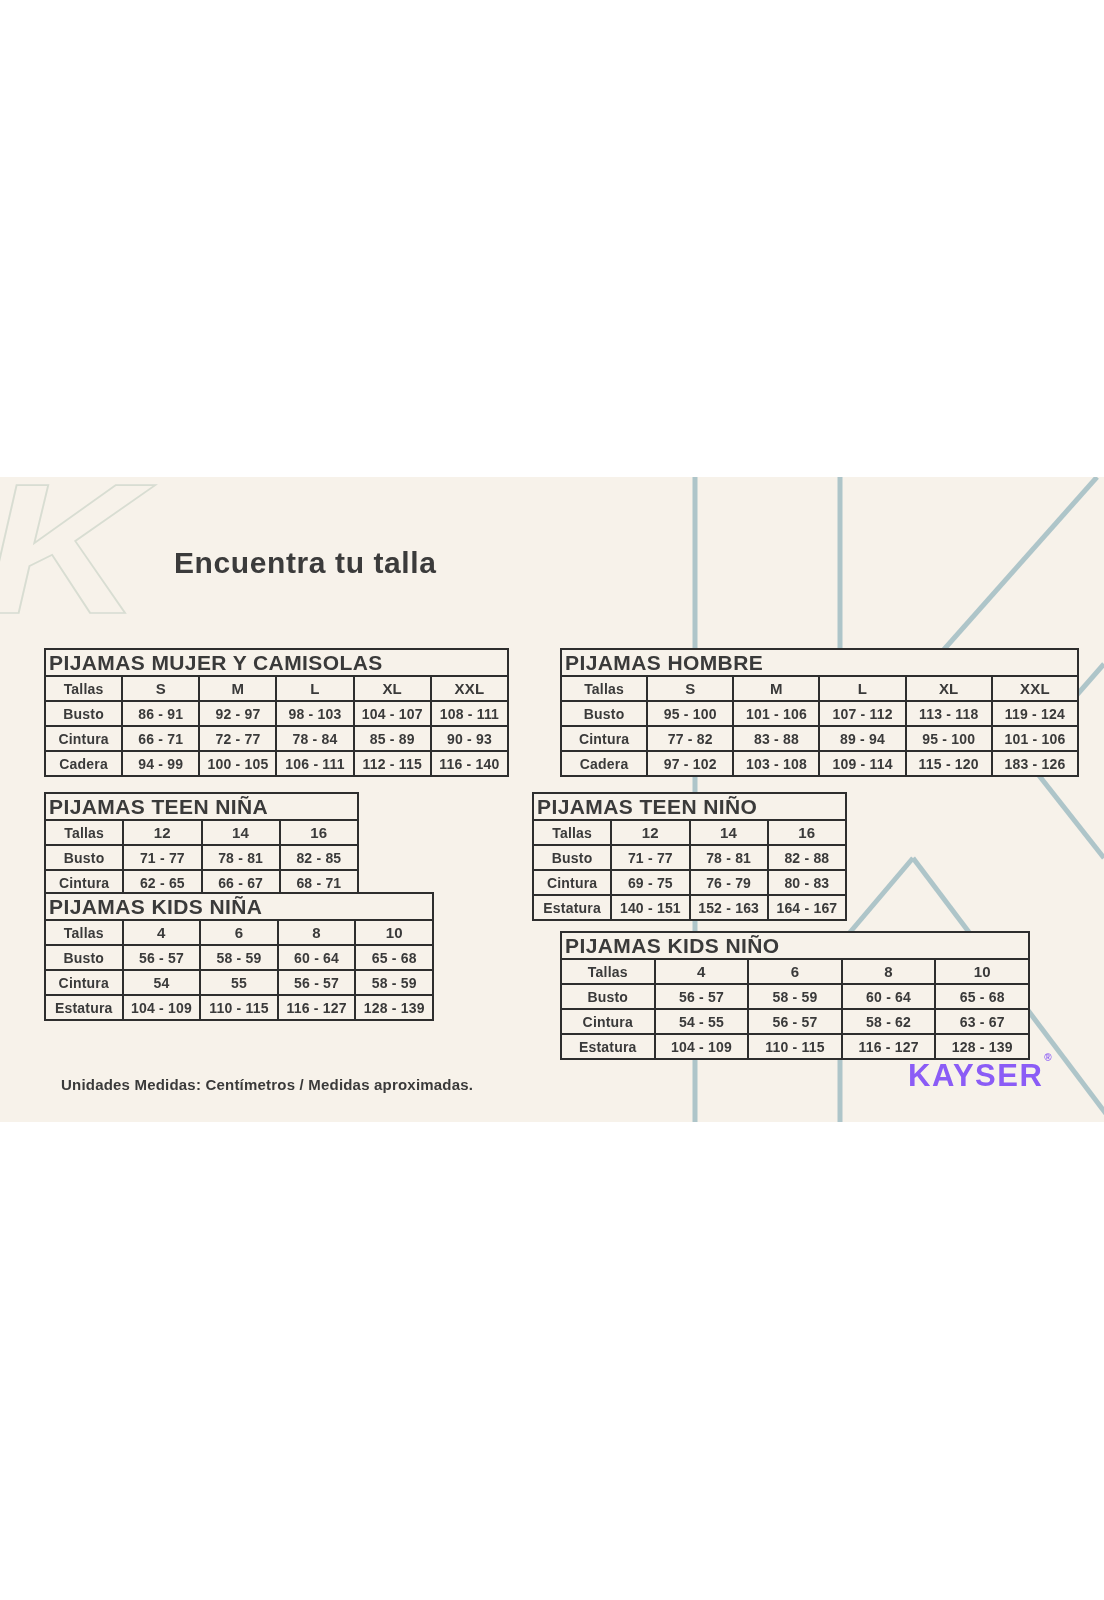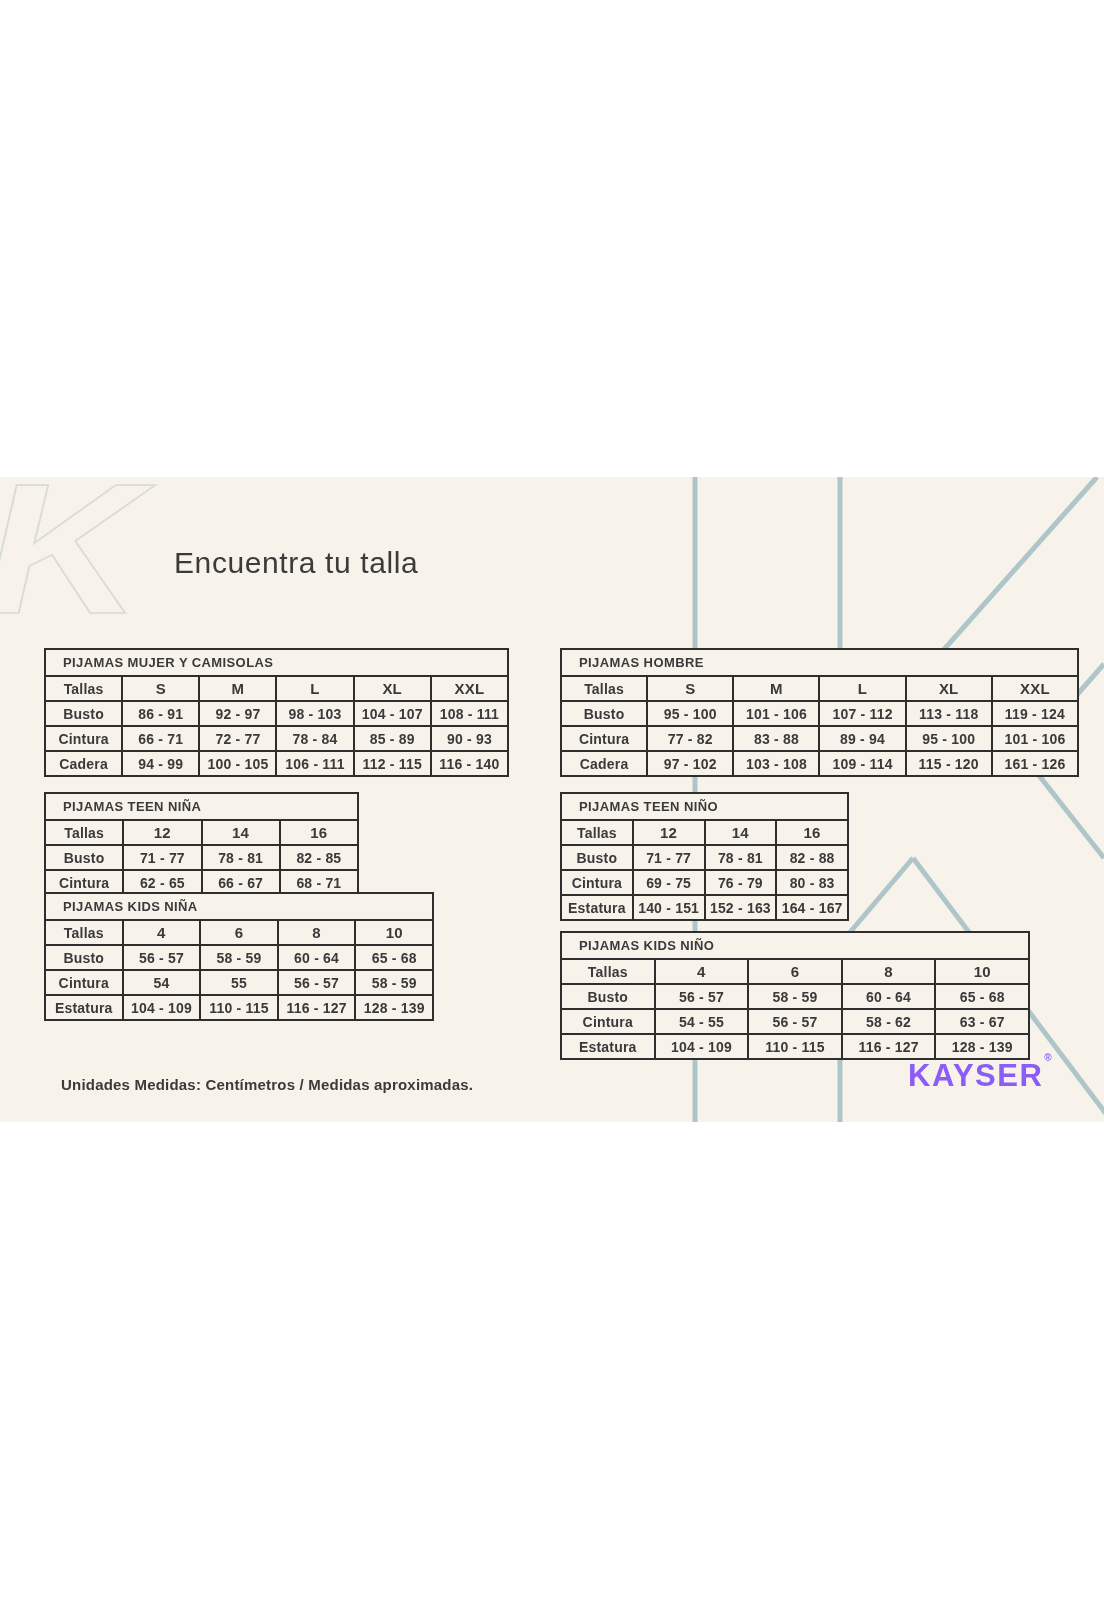--- a/index.html
+++ b/index.html
@@ -1,29 +1,29 @@
 <!DOCTYPE html>
 <html><head>
 <meta charset="utf-8">
 <style>
   html,body{margin:0;padding:0;background:#ffffff;}
   .page{position:relative;width:1104px;height:1600px;background:#ffffff;overflow:hidden;
         font-family:"Liberation Sans",sans-serif;}
   .band{position:absolute;left:0;top:477px;width:1104px;height:645px;background:#f7f2ea;}
   .decor{position:absolute;left:0;top:477px;width:1104px;height:645px;}
-  .page-title{position:absolute;left:174px;top:546px;font-size:30px;font-weight:400;
+  .page-title{position:absolute;left:174px;top:546px;font-size:30px;font-weight:700;
               color:#3b3b3b;letter-spacing:.6px;text-align:center;}
   .size-table{position:absolute;}
   .size-table table{width:100%;border-collapse:collapse;table-layout:fixed;background:#f7f2ea;}
   .size-table td,.size-table th{border:2px solid #2e2e2e;font-weight:700;font-size:14px;
       color:#3a3a3a;text-align:center;vertical-align:middle;padding:0;letter-spacing:.2px;
       font-family:"Liberation Sans",sans-serif;white-space:nowrap;overflow:hidden;}
   .size-table tr{height:25px;}
   .size-table tr:first-child{height:27px;}
-  .size-table td.title{text-align:left;padding-left:17px;font-size:13px;letter-spacing:.4px;}
+  .size-table td.title{text-align:left;padding-left:3px;font-size:21px;letter-spacing:.4px;}
   .size-table th.lab{width:96px;font-size:14px;border-radius:7px;}
   .size-table th.col{font-size:15px;}
   .units-note{position:absolute;left:44px;top:1076px;font-size:15px;font-weight:700;
               color:#3a3a3a;letter-spacing:.2px;margin-left:17px;}
   .brand{position:absolute;left:908px;top:1058px;font-size:31px;font-weight:700;
          color:#8b5cf6;letter-spacing:1.5px;}
   .brand sup{font-size:10px;position:relative;top:-14px;left:1px;letter-spacing:0;}
 </style>
 </head>
 <body>
@@ -120,21 +120,21 @@
             <td>89 - 94</td>
             <td>95 - 100</td>
             <td>101 - 106</td>
           </tr>
           <tr>
             <th class="lab">Cadera</th>
             <td>97 - 102</td>
             <td>103 - 108</td>
             <td>109 - 114</td>
             <td>115 - 120</td>
-            <td>161 - 126</td>
+            <td>183 - 126</td>
           </tr>
         </tbody>
       </table>
     </div>
   <div class="size-table" style="left:44px;top:792px;width:315px;">
       <table>
         <tbody>
           <tr>
             <td class="title" colspan="4">PIJAMAS TEEN NIÑA</td>
           </tr>
@@ -158,21 +158,21 @@
           </tr>
           <tr>
             <th class="lab">Estatura</th>
             <td>140 - 151</td>
             <td>152 - 163</td>
             <td>164 - 167</td>
           </tr>
         </tbody>
       </table>
     </div>
-  <div class="size-table" style="left:560px;top:792px;width:289px;">
+  <div class="size-table" style="left:532px;top:792px;width:315px;">
       <table>
         <tbody>
           <tr>
             <td class="title" colspan="4">PIJAMAS TEEN NIÑO</td>
           </tr>
           <tr>
             <th class="lab">Tallas</th>
             <th class="col">12</th>
             <th class="col">14</th>
             <th class="col">16</th>

